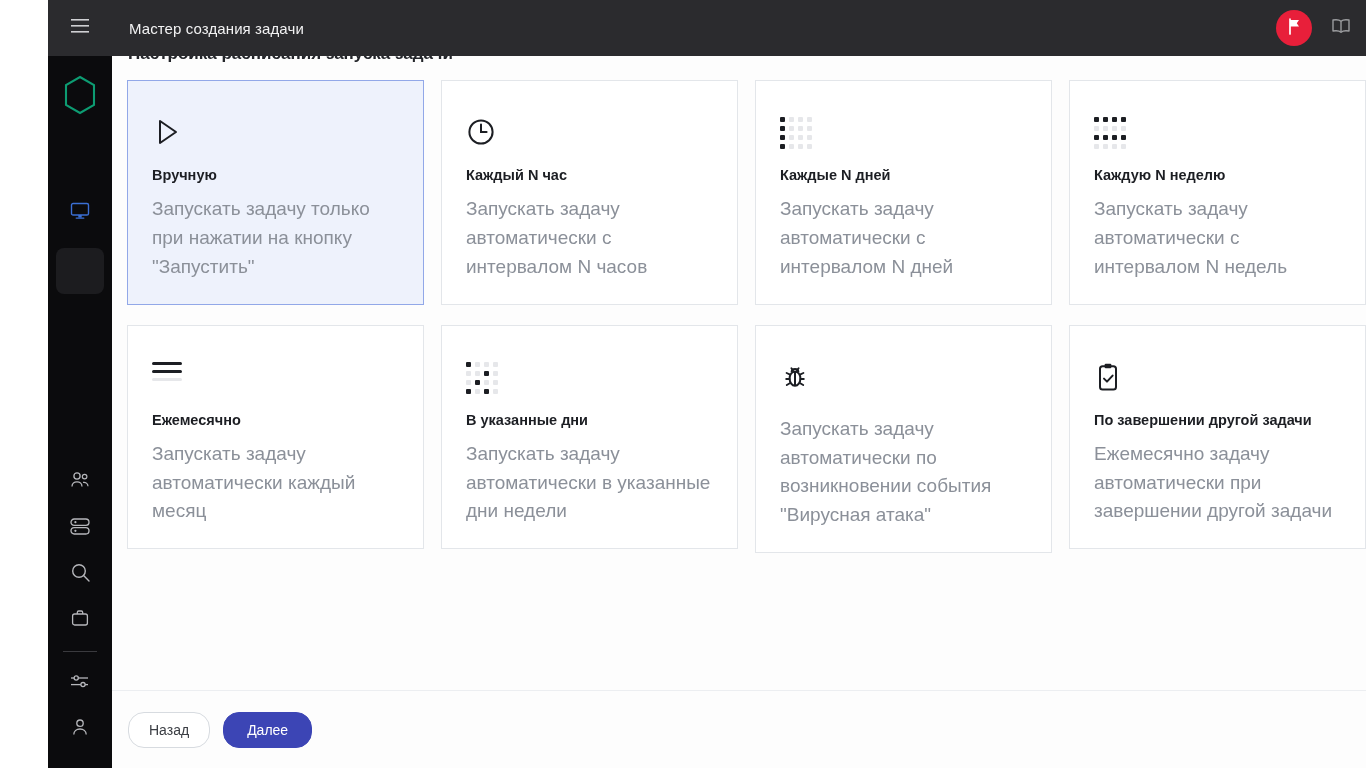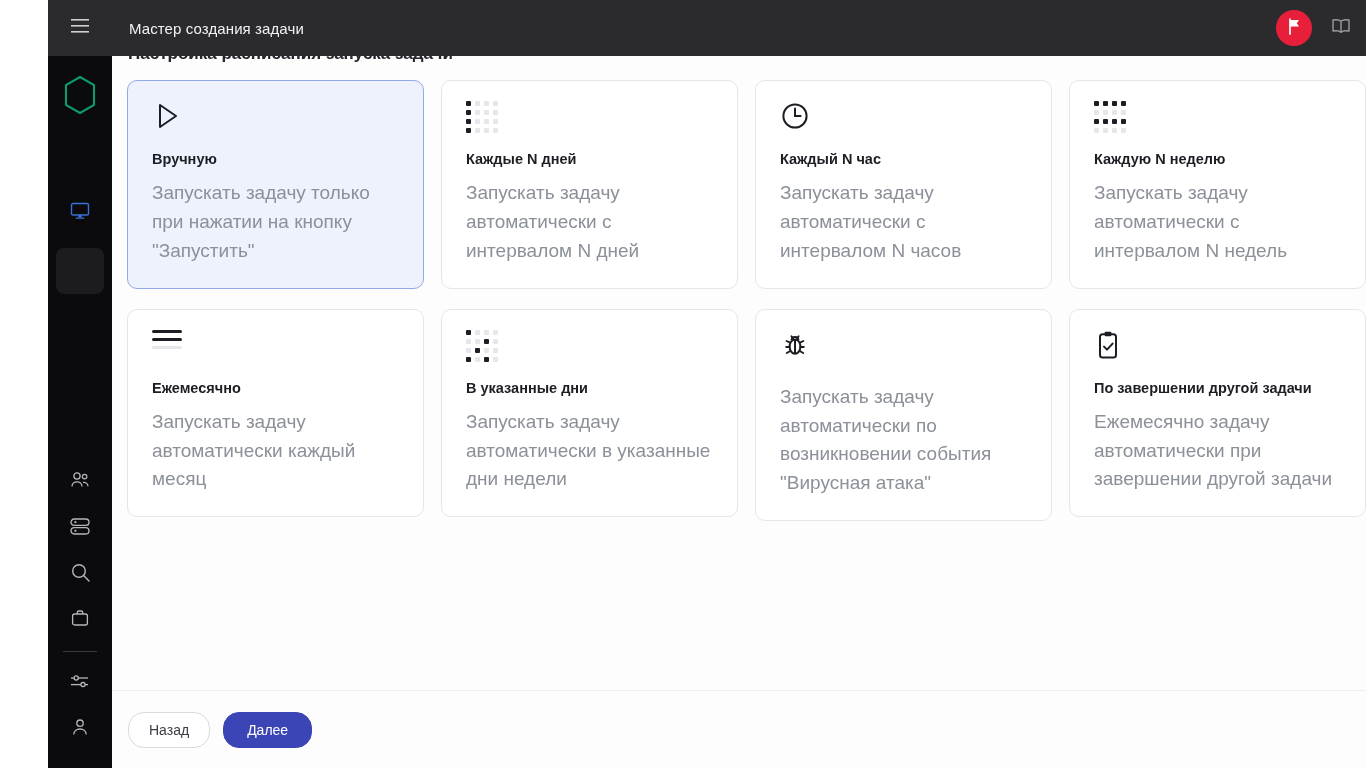--- a/index.html
+++ b/index.html
@@ -125,22 +125,22 @@
     display: grid;
     grid-template-columns: repeat(4, 297px);
     column-gap: 17px;
     row-gap: 20px;
     align-items: start;
   }
 
   .card {
     background: #ffffff;
     border: 1px solid #e3e6ea;
-    border-radius: 10px;
-    padding: 20px 23px 22px 24px;
+    border-radius: 0;
+    padding: 36px 23px 22px 24px;
     min-height: 165px;
     cursor: pointer;
   }
   .card.selected {
     background: #eef2fc;
     border: 1px solid #92a8e8;
   }
   .card-icon {
     height: 44px;
     display: flex;
@@ -366,52 +366,52 @@
             <path d="M8 4 L24 15 L8 26 Z" fill="none" stroke="#1c1e23" stroke-width="2" stroke-linejoin="round"></path>
           </svg>
         </div>
         <div class="card-title">Вручную</div>
         <div class="card-desc">Запускать задачу только при нажатии на кнопку "Запустить"</div>
       </div>
 
 
       <div class="card">
         <div class="card-icon">
-          <div class="dots">
-            <i class="on"></i>
-              <i></i>
-              <i></i>
-              <i></i>
-            <i class="on"></i>
-              <i></i>
-              <i></i>
-              <i></i>
-            <i class="on"></i>
-              <i></i>
-              <i></i>
-              <i></i>
-            <i class="on"></i>
-              <i></i>
-              <i></i>
-              <i></i>
-          </div>
-        </div>
-        <div class="card-title">Каждые N дней</div>
-        <div class="card-desc">Запускать задачу автоматически с интервалом N дней</div>
-      </div>
-
-      <div class="card">
-        <div class="card-icon">
           <svg width="30" height="30" viewBox="0 0 30 30">
             <circle cx="15" cy="15" r="11.6" fill="none" stroke="#1c1e23" stroke-width="2"></circle>
             <path d="M15 7.6V15h5.6" fill="none" stroke="#1c1e23" stroke-width="2" stroke-linecap="round"></path>
           </svg>
         </div>
         <div class="card-title">Каждый N час</div>
         <div class="card-desc">Запускать задачу автоматически с интервалом N часов</div>
+      </div>
+
+      <div class="card">
+        <div class="card-icon">
+          <div class="dots">
+            <i class="on"></i>
+              <i></i>
+              <i></i>
+              <i></i>
+            <i class="on"></i>
+              <i></i>
+              <i></i>
+              <i></i>
+            <i class="on"></i>
+              <i></i>
+              <i></i>
+              <i></i>
+            <i class="on"></i>
+              <i></i>
+              <i></i>
+              <i></i>
+          </div>
+        </div>
+        <div class="card-title">Каждые N дней</div>
+        <div class="card-desc">Запускать задачу автоматически с интервалом N дней</div>
       </div>
 
       <div class="card">
         <div class="card-icon">
           <div class="dots">
             <i class="on"></i>
               <i class="on"></i>
               <i class="on"></i>
               <i class="on"></i>
             <i></i>

